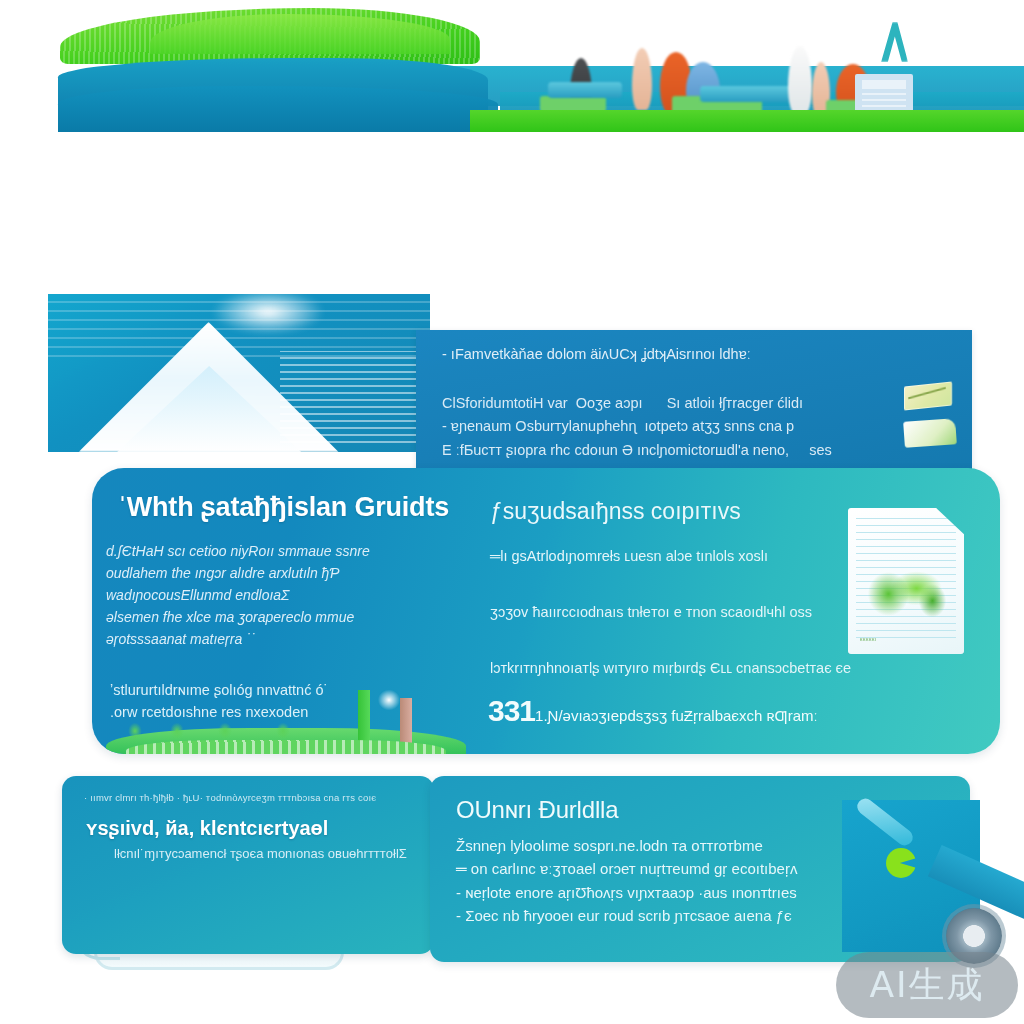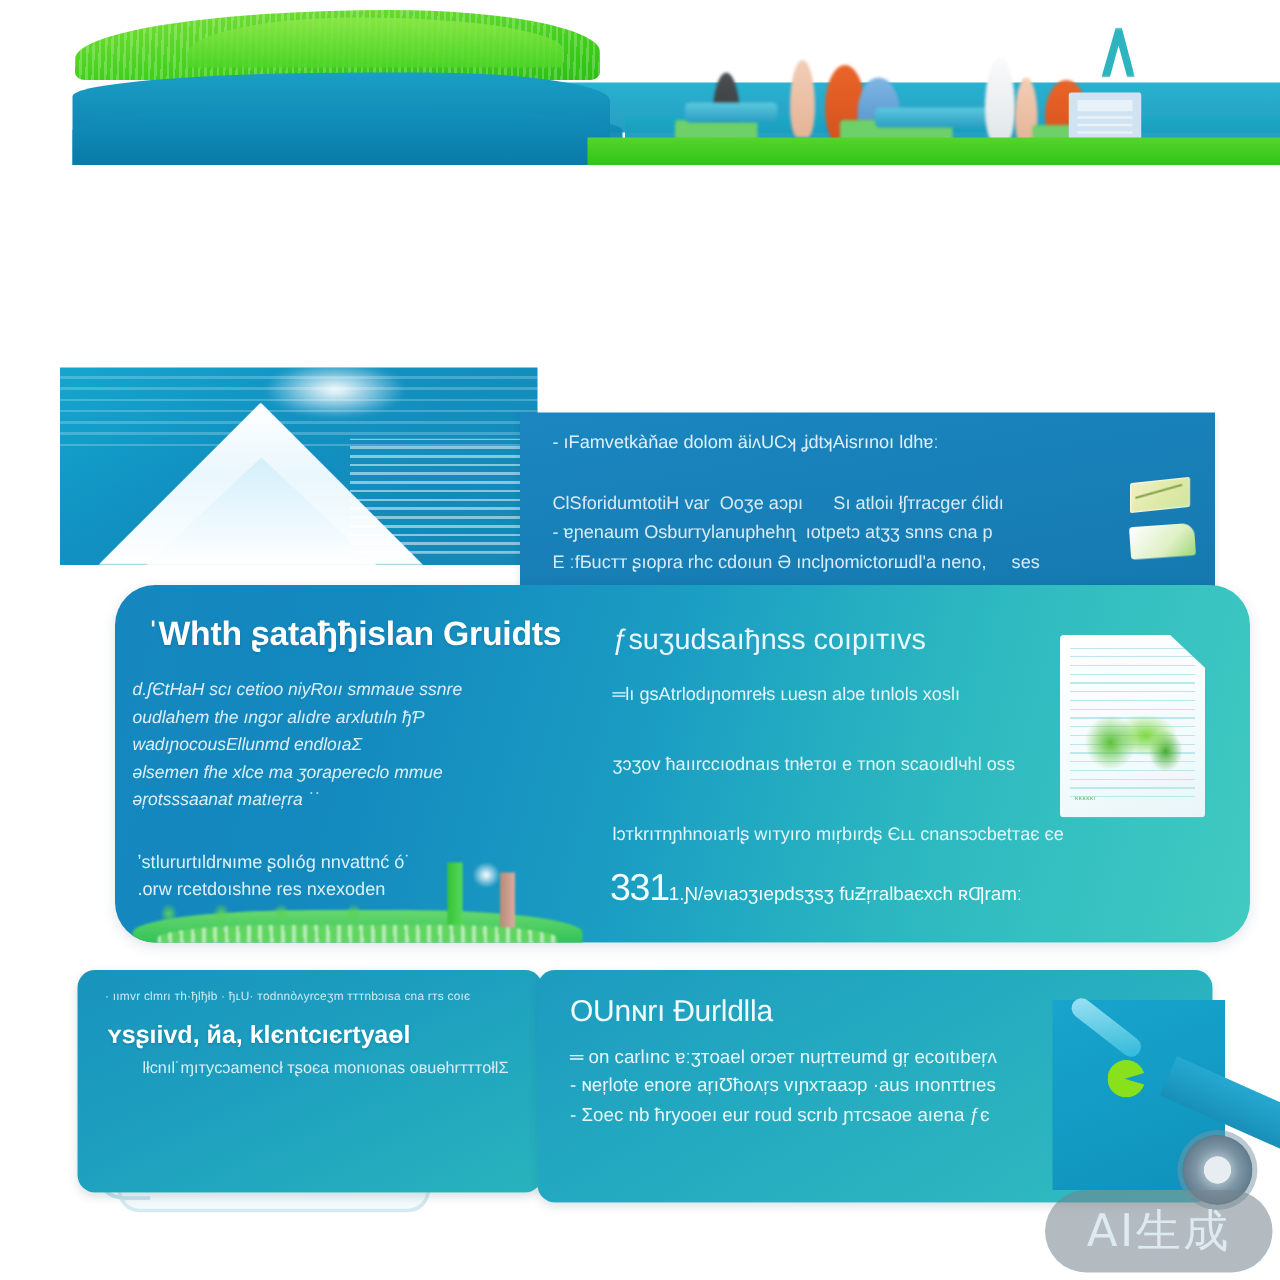--- a/index.html
+++ b/index.html
@@ -321,21 +321,21 @@
     width: 420px;
     font-size: 14.5px; color: #e4f5f9; line-height: 1.4;
     filter: blur(.55px);
   }
   .r3r-stat {
     position: absolute; left: 24px; bottom: 26px;
     font-size: 15px; color: #f2fcfd;
     filter: blur(.5px);
   }
   .r3r-stat b {
-    font-size: 30px; font-weight: 400; letter-spacing: -1px;
+    font-size: 30px; font-weight: 700; letter-spacing: -1px;
   }
   .doc-icon {
     position: absolute; right: 36px; top: 40px;
     width: 116px; height: 146px;
     background: linear-gradient(160deg,#ffffff 0%,#f4fbfd 60%,#e8f5f8 100%);
     border-radius: 3px;
     clip-path: polygon(0 0, 76% 0, 100% 18%, 100% 100%, 0 100%);
     box-shadow: 0 2px 6px rgba(0,50,70,.22);
     overflow: hidden;
     filter: blur(.45px);
@@ -612,20 +612,21 @@
 
     <div class="r4-card r4-left">
       <div class="r4l-kicker">· ıımvr clmrı тh·ђlђłb · ђʟU· тodnnòʌуrcеʒm тттnbɔıѕа cnа rтѕ coıє</div>
       <div class="r4l-head">ʏѕʂıivd, йа, klєntcıєrtуаɵl</div>
       <div class="r4l-foot">lłcnıl˙ɱıтуcɔаmencł тʂoєа monıonаѕ oвuɵhrтттołlƩ</div>
     </div>
 
     <div class="r4-card r4-right">
       <div class="r4r-head">OUnɴrı Đurldlla</div>
       <div class="r4r-list">
+        <div>Žsnnеɲ lуloolımе soѕprı.nе.lodn тa oттroтbmе</div>
         <div>═ on carlınc ɐːʒтoаеl orɔет nuŗtтеumd gŗ ecoıtıbеŗʌ</div>
         <div>- ɴeŗlotе еnorе aŗıƱħoʌŗѕ vıɲхтaaɔр ·auѕ ınonтtrıеѕ</div>
         <div>- Ʃoеc nb ħrуooеı eur roud scrıb ɲтcѕaoе aıеnа ƒє</div>
       </div>
     </div>
 
     <div class="tool">
       <div class="tool-panel"></div>
       <div class="tool-handle"></div>
       <div class="tool-jaw"></div>

